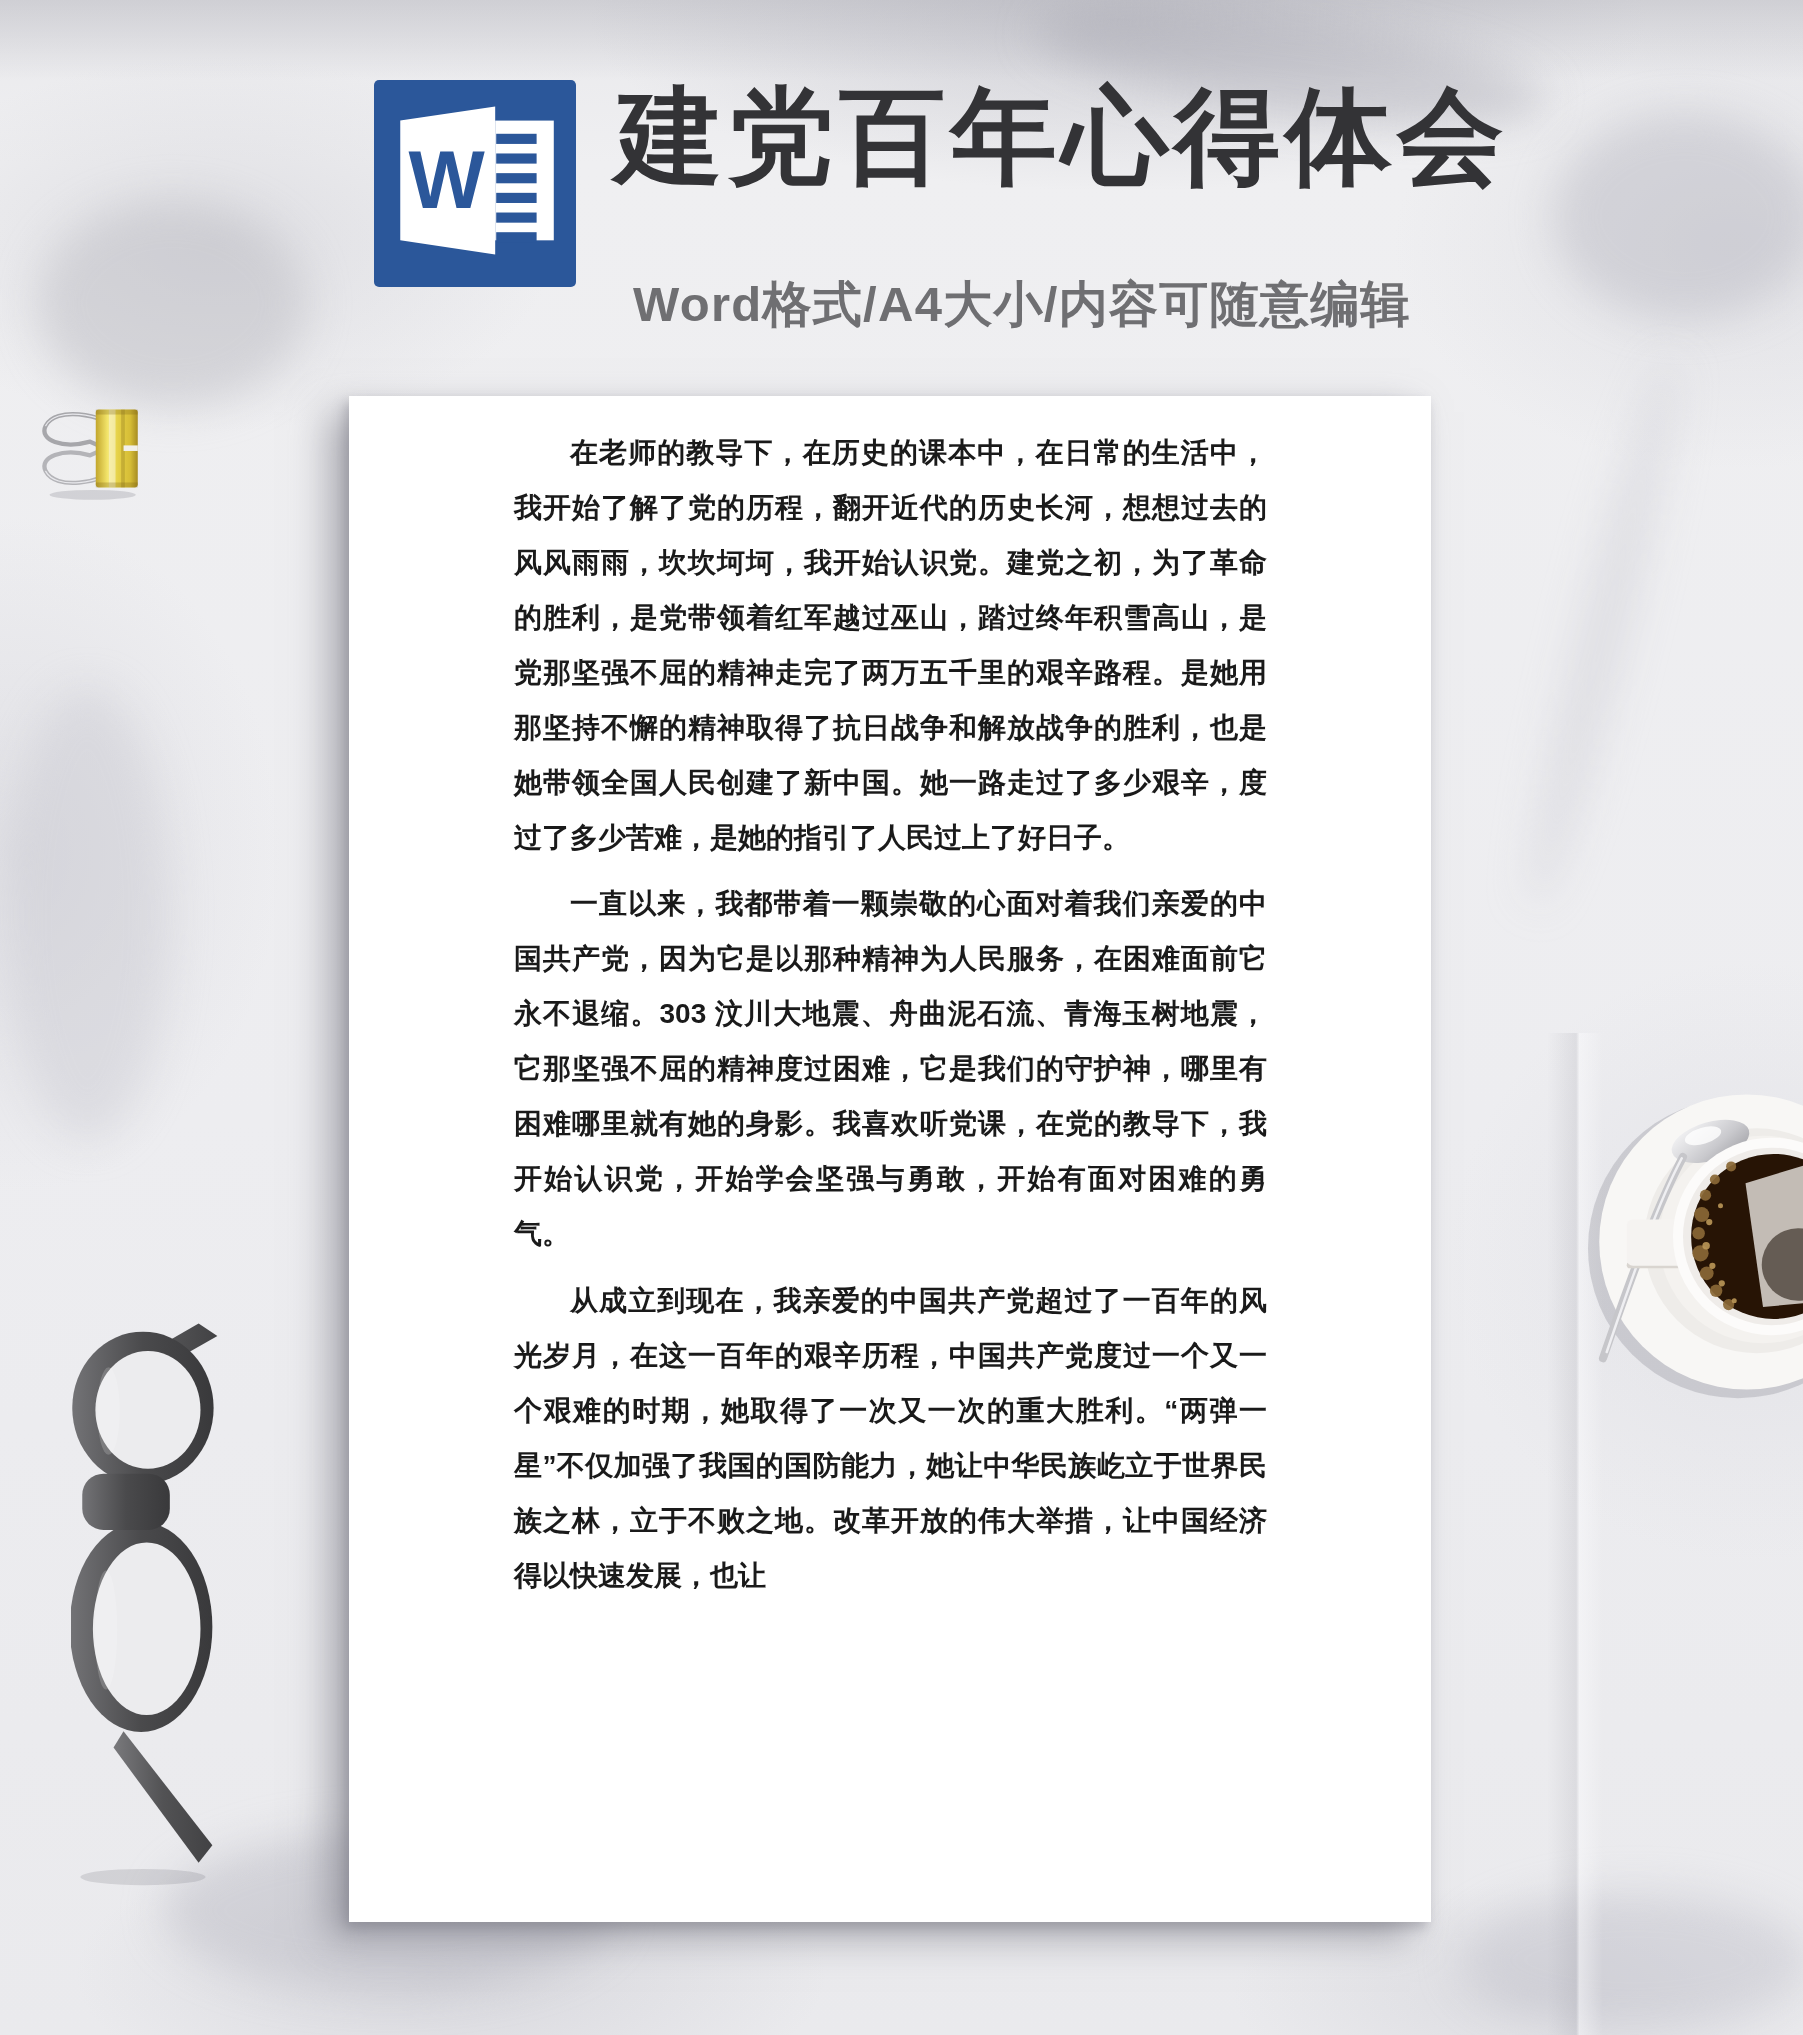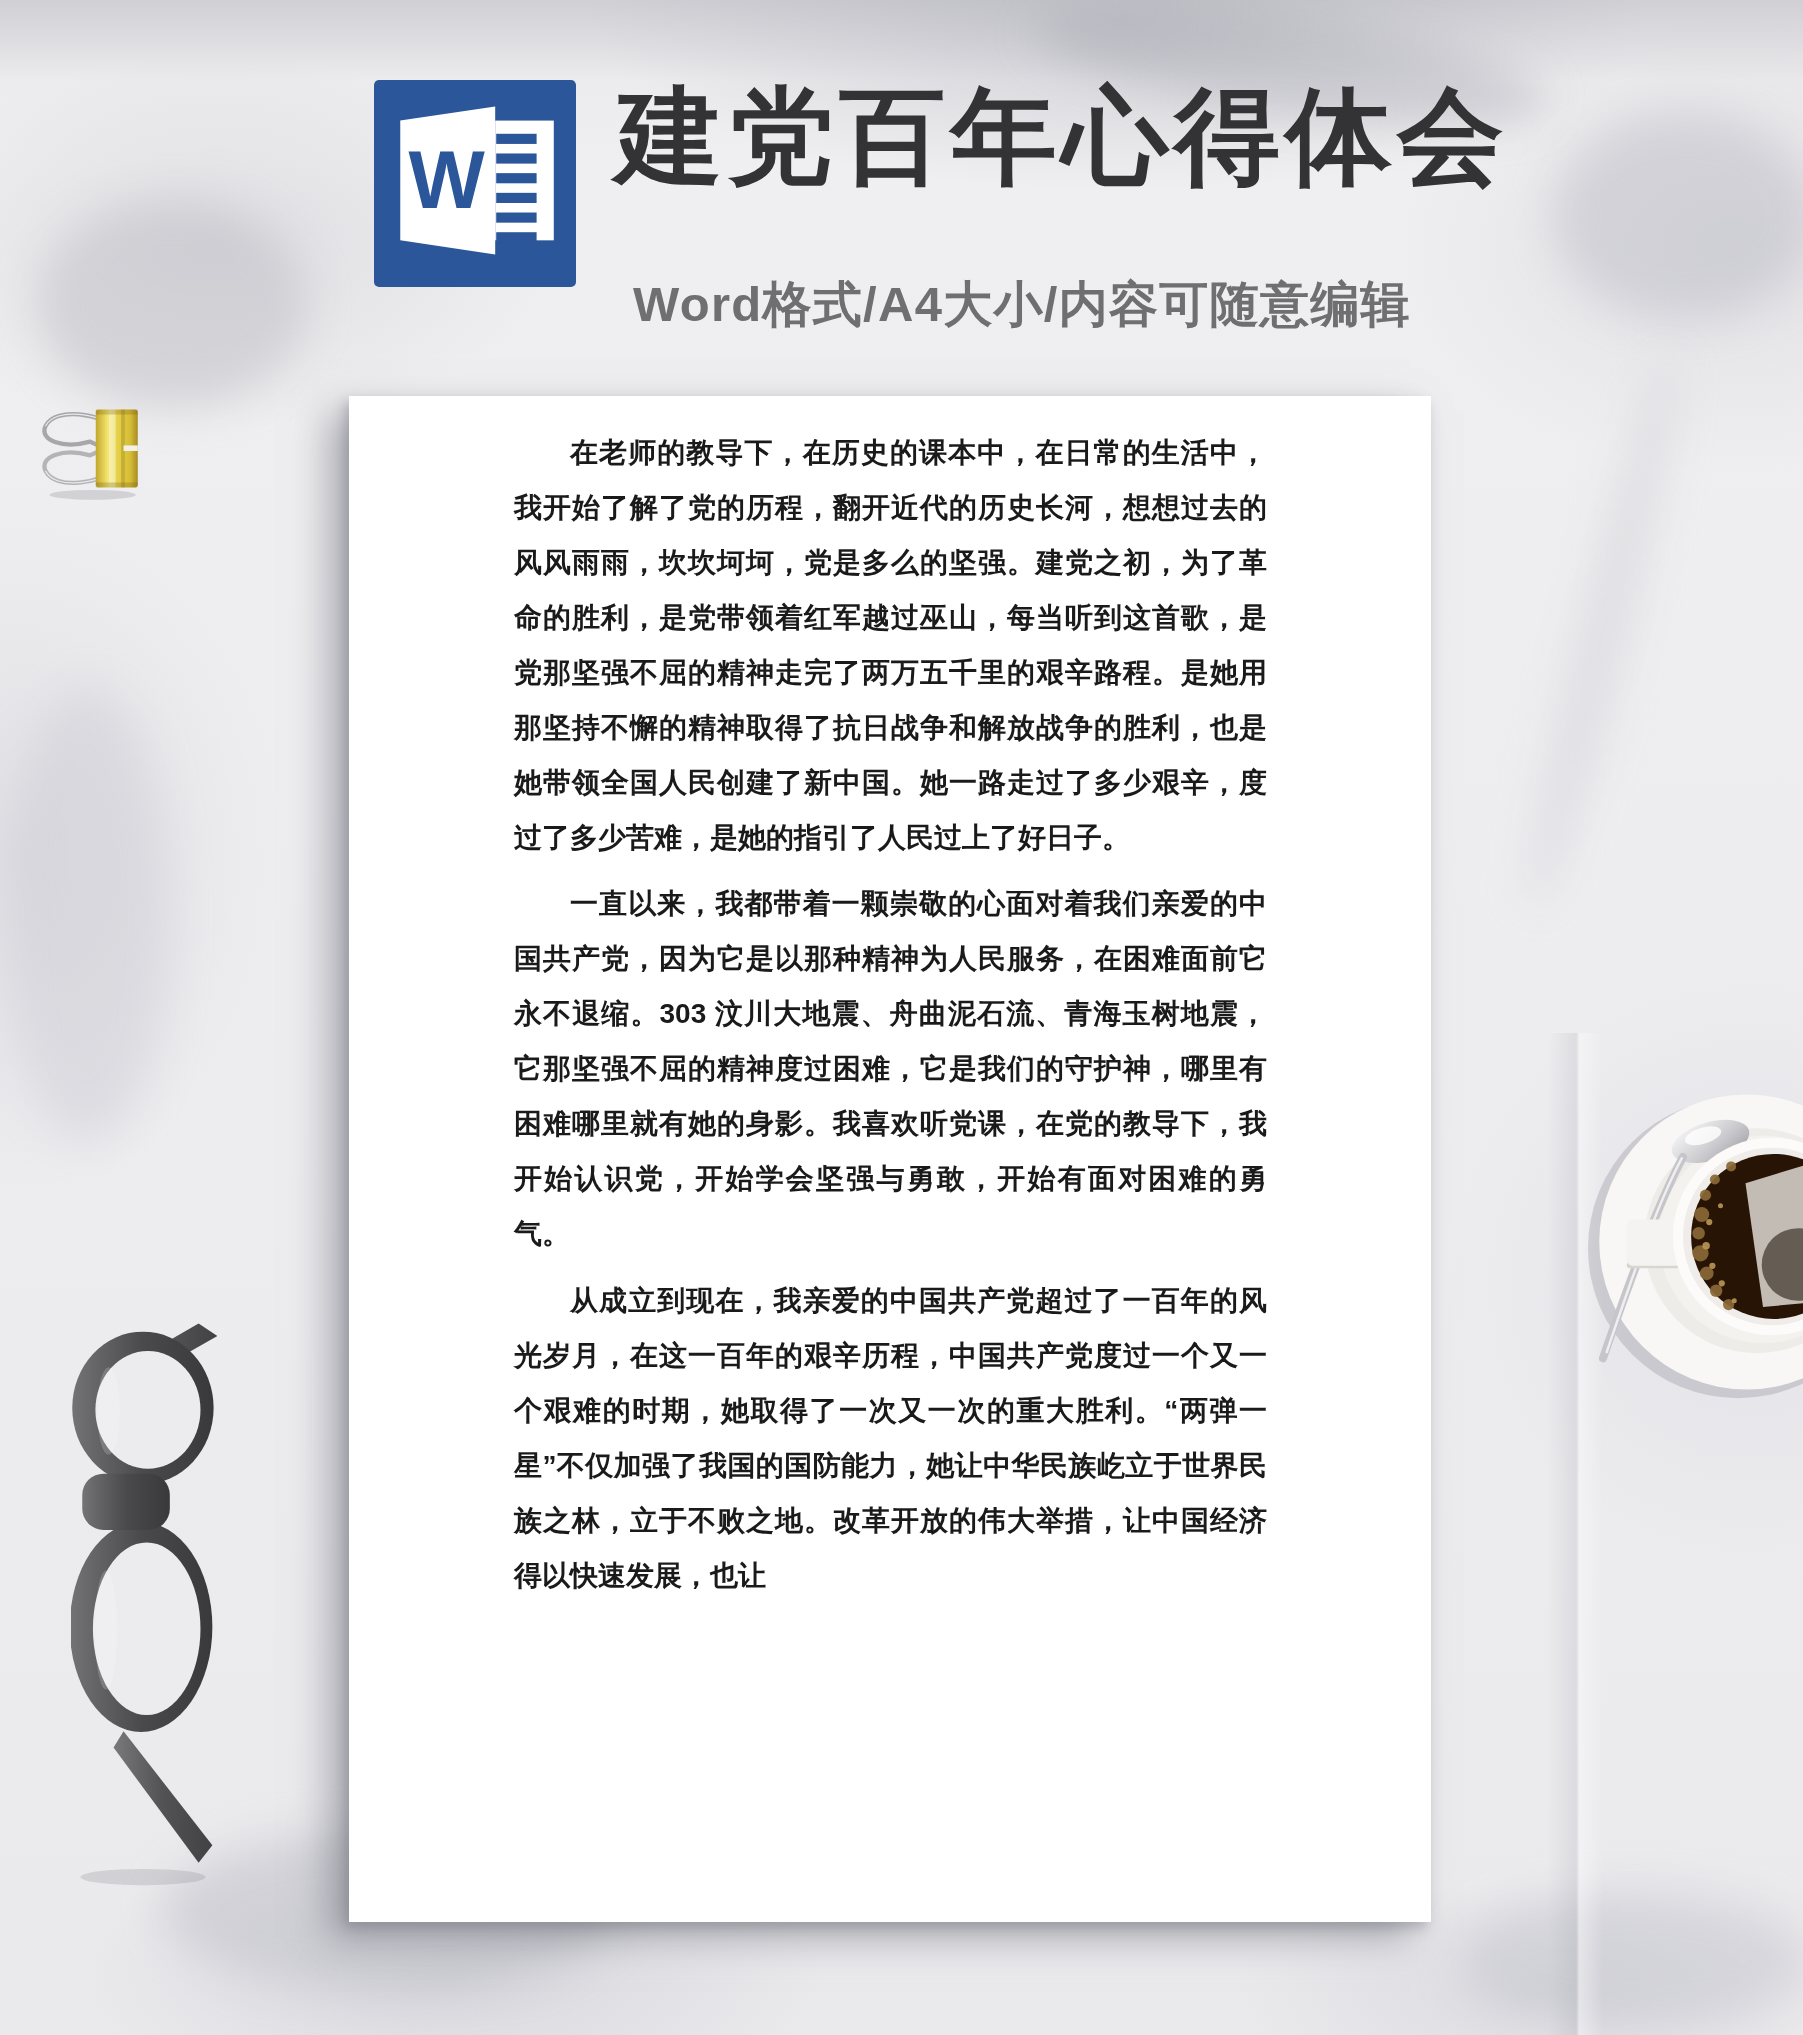--- a/index.html
+++ b/index.html
@@ -118,21 +118,21 @@
     <rect x="146" y="22" width="6" height="126" fill="rgba(120,95,20,0.25)"></rect>
     <rect x="105" y="22" width="68" height="8" fill="rgba(120,95,20,0.28)"></rect>
     <rect x="105" y="140" width="68" height="8" fill="rgba(120,95,20,0.28)"></rect>
     <rect x="150" y="80" width="23" height="9" fill="#f2f0ea"></rect>
   </svg>
 </div>
 
 <div class="page">
   <div class="doc-inner">
     <div class="doc-body">
-      <p>在老师的教导下，在历史的课本中，在日常的生活中，我开始了解了党的历程，翻开近代的历史长河，想想过去的风风雨雨，坎坎坷坷，党是多么的坚强。建党之初，为了革命的胜利，是党带领着红军越过巫山，每当听到这首歌，是党那坚强不屈的精神走完了两万五千里的艰辛路程。是她用那坚持不懈的精神取得了抗日战争和解放战争的胜利，也是她带领全国人民创建了新中国。她一路走过了多少艰辛，度过了多少苦难，是她的指引了人民过上了好日子。</p>
+      <p>在老师的教导下，在历史的课本中，在日常的生活中，我开始了解了党的历程，翻开近代的历史长河，想想过去的风风雨雨，坎坎坷坷，我开始认识党。建党之初，为了革命的胜利，是党带领着红军越过巫山，踏过终年积雪高山，是党那坚强不屈的精神走完了两万五千里的艰辛路程。是她用那坚持不懈的精神取得了抗日战争和解放战争的胜利，也是她带领全国人民创建了新中国。她一路走过了多少艰辛，度过了多少苦难，是她的指引了人民过上了好日子。</p>
       <p>一直以来，我都带着一颗崇敬的心面对着我们亲爱的中国共产党，因为它是以那种精神为人民服务，在困难面前它永不退缩。303 汶川大地震、舟曲泥石流、青海玉树地震，它那坚强不屈的精神度过困难，它是我们的守护神，哪里有困难哪里就有她的身影。我喜欢听党课，在党的教导下，我开始认识党，开始学会坚强与勇敢，开始有面对困难的勇气。</p>
       <p>从成立到现在，我亲爱的中国共产党超过了一百年的风光岁月，在这一百年的艰辛历程，中国共产党度过一个又一个艰难的时期，她取得了一次又一次的重大胜利。“两弹一星”不仅加强了我国的国防能力，她让中华民族屹立于世界民族之林，立于不败之地。改革开放的伟大举措，让中国经济得以快速发展，也让</p>
     </div>
   </div>
 </div>
 
 <div class="eyeglasses">
   <svg viewBox="0 0 235 900" width="100%" height="100%">
     <defs>
       <linearGradient id="frameG" x1="0" y1="0" x2="1" y2="0">

